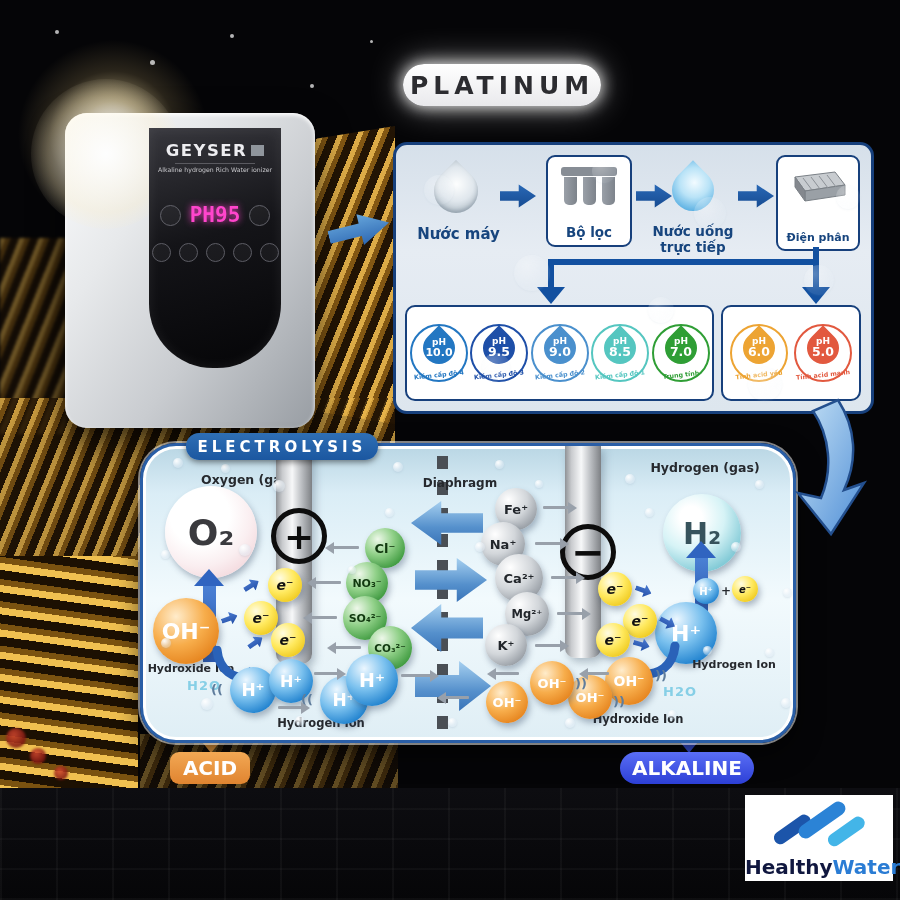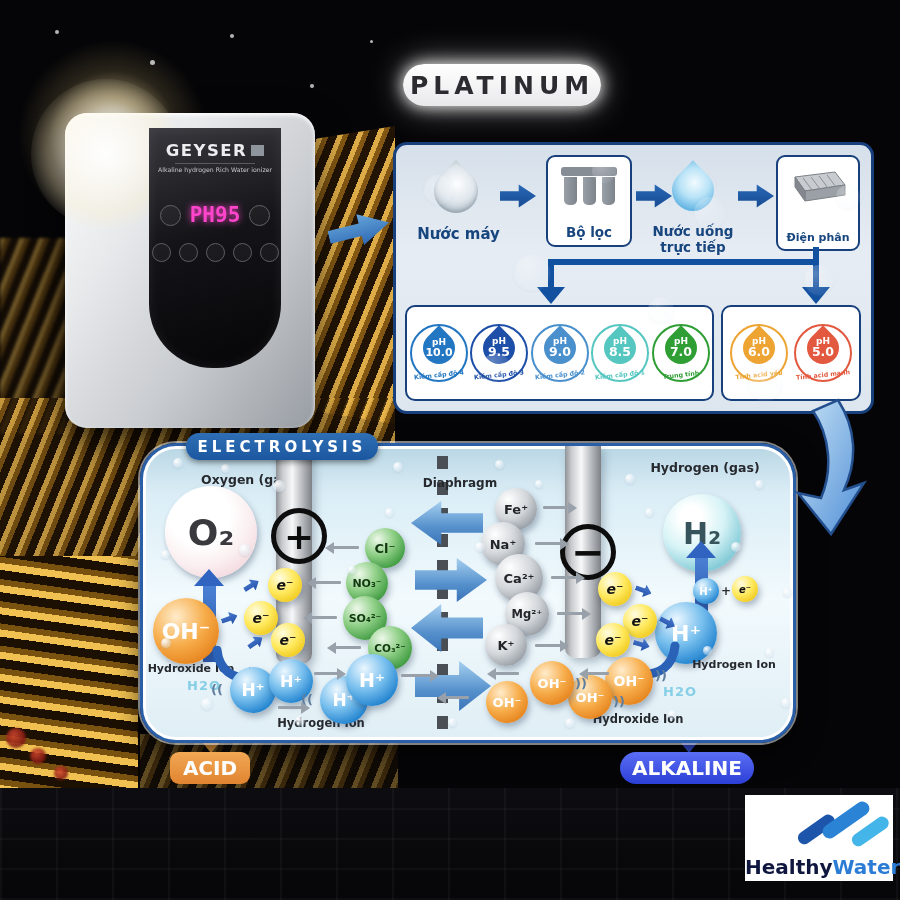--- a/index.html
+++ b/index.html
@@ -128,21 +128,21 @@
     box-shadow:0 1px 2px rgba(150,170,190,.25)}
   .bub.big{opacity:.4;background:radial-gradient(circle at 35% 30%,rgba(255,255,255,.75),rgba(235,242,248,.3) 60%,rgba(215,228,238,.12))}
   
   .outarr{position:absolute;width:26px;height:16px;clip-path:polygon(50% 100%,0 0,100% 0)}
   #acidpill{position:absolute;left:170px;top:752px;width:80px;height:32px;border-radius:9px;z-index:3;
     background:linear-gradient(180deg,#f2a854,#e08430);display:flex;align-items:center;justify-content:center;
     color:#fff;font-size:20px;font-weight:bold}
   #alkpill{position:absolute;left:620px;top:752px;width:134px;height:32px;border-radius:16px;z-index:3;
     background:linear-gradient(180deg,#5a6ef5,#2c3fd6);display:flex;align-items:center;justify-content:center;
     color:#fff;font-size:20px;font-weight:bold}
-  #logo{position:absolute;left:745px;top:795px;width:148px;height:86px;background:#fff;z-index:3;text-align:right}
+  #logo{position:absolute;left:745px;top:795px;width:148px;height:86px;background:#fff;z-index:3;text-align:center}
   #logotext{font-size:20px;font-weight:bold;margin-top:-2px;color:#10173f}
   #logotext .w{color:#2a7cd4}
 </style>
 </head>
 <body>
 
 <div id="stage">
 
   <div class="gold" style="left:283px;top:126px;width:112px;height:298px;opacity:.95;clip-path:polygon(0 6%,100% 0,100% 100%,0 94%)"></div>
   <div class="gold" style="left:0;top:238px;width:66px;height:196px;opacity:.45;filter:blur(1.5px)"></div>

